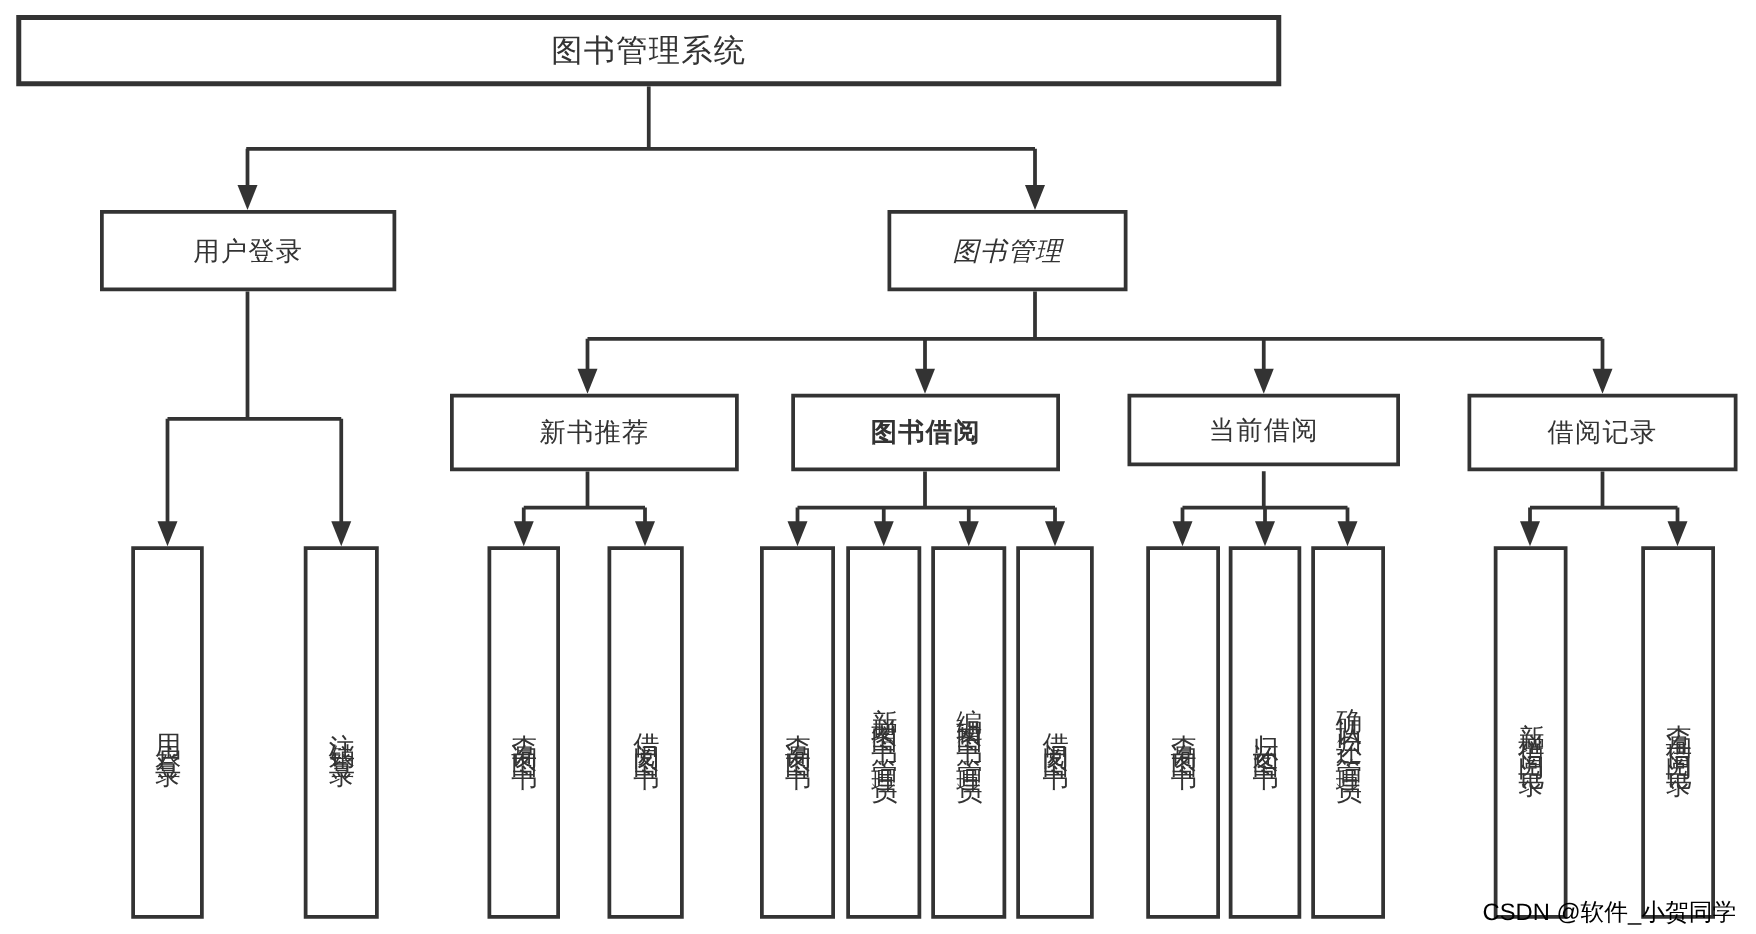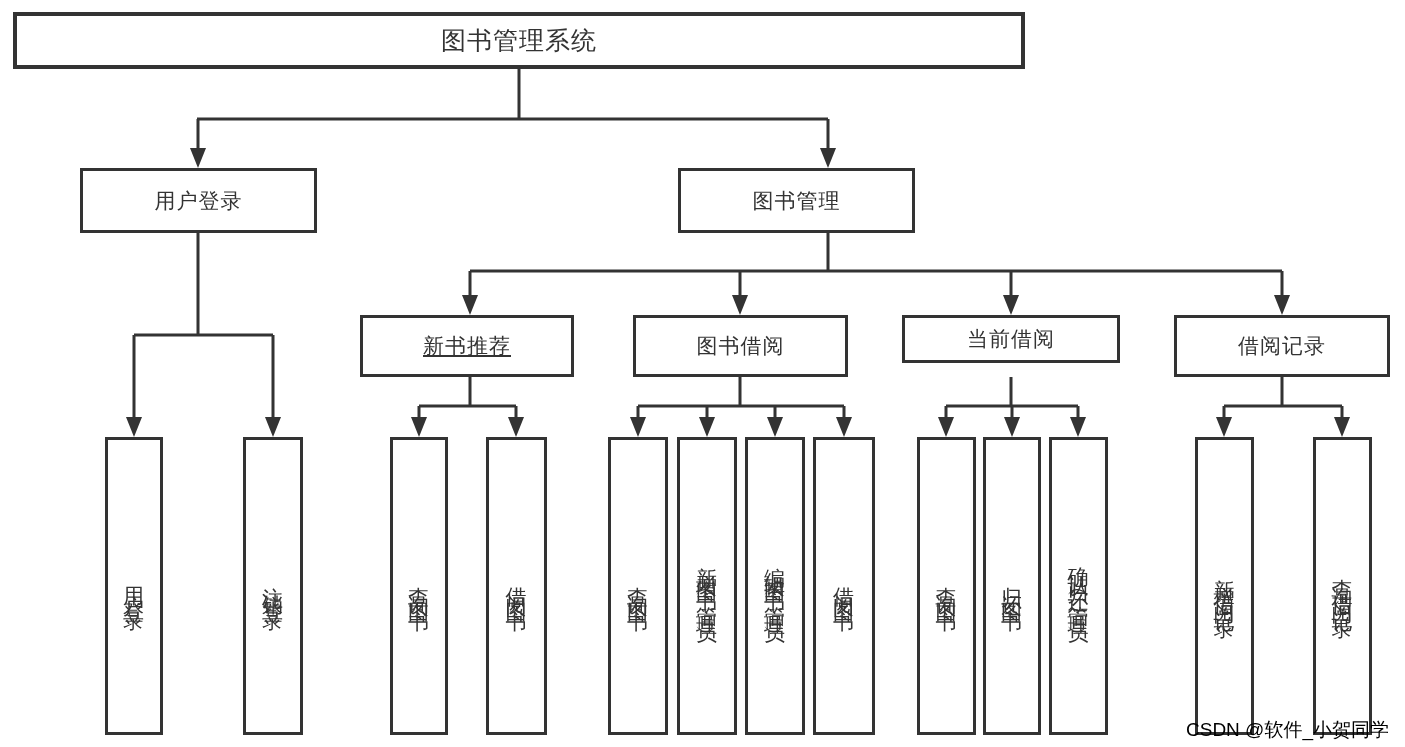--- a/index.html
+++ b/index.html
@@ -103,25 +103,25 @@
       <polygon points="1004,417 1020,417 1012,437"></polygon>
       <polygon points="1070,417 1086,417 1078,437"></polygon>
       <polygon points="1216,417 1232,417 1224,437"></polygon>
       <polygon points="1334,417 1350,417 1342,437"></polygon>
     </g>
   </svg>
 
   <div class="node root" style="left:13px; top:12px; width:1012px; height:57px;">图书管理系统</div>
 
   <div class="node" style="left:80px; top:168px; width:237px; height:65px;">用户登录</div>
-  <div class="node" style="left:678px; top:168px; width:237px; height:65px;">图书管理</div>
+  <div class="node" style="left:710px; top:168px; width:192px; height:65px;font-style:italic;">图书管理</div>
 
-  <div class="node" style="left:360px; top:315px; width:214px; height:62px;text-decoration:underline;">新书推荐</div>
-  <div class="node" style="left:633px; top:315px; width:215px; height:62px;">图书借阅</div>
-  <div class="node" style="left:902px; top:315px; width:218px; height:48px;">当前借阅</div>
+  <div class="node" style="left:360px; top:315px; width:231px; height:62px;">新书推荐</div>
+  <div class="node" style="left:633px; top:315px; width:215px; height:62px;font-weight:bold;">图书借阅</div>
+  <div class="node" style="left:902px; top:315px; width:218px; height:58px;">当前借阅</div>
   <div class="node" style="left:1174px; top:315px; width:216px; height:62px;">借阅记录</div>
 
   <div class="vnode" style="left:105px; top:437px; width:58px; height:298px;">用户登录</div>
   <div class="vnode" style="left:243px; top:437px; width:60px; height:298px;">注销登录</div>
 
   <div class="vnode" style="left:390px; top:437px; width:58px; height:298px;">查询图书</div>
   <div class="vnode" style="left:486px; top:437px; width:61px; height:298px;">借阅图书</div>
 
   <div class="vnode" style="left:608px; top:437px; width:60px; height:298px;">查询图书</div>
   <div class="vnode" style="left:677px; top:437px; width:60px; height:298px;">新增图书（管理员）</div>

